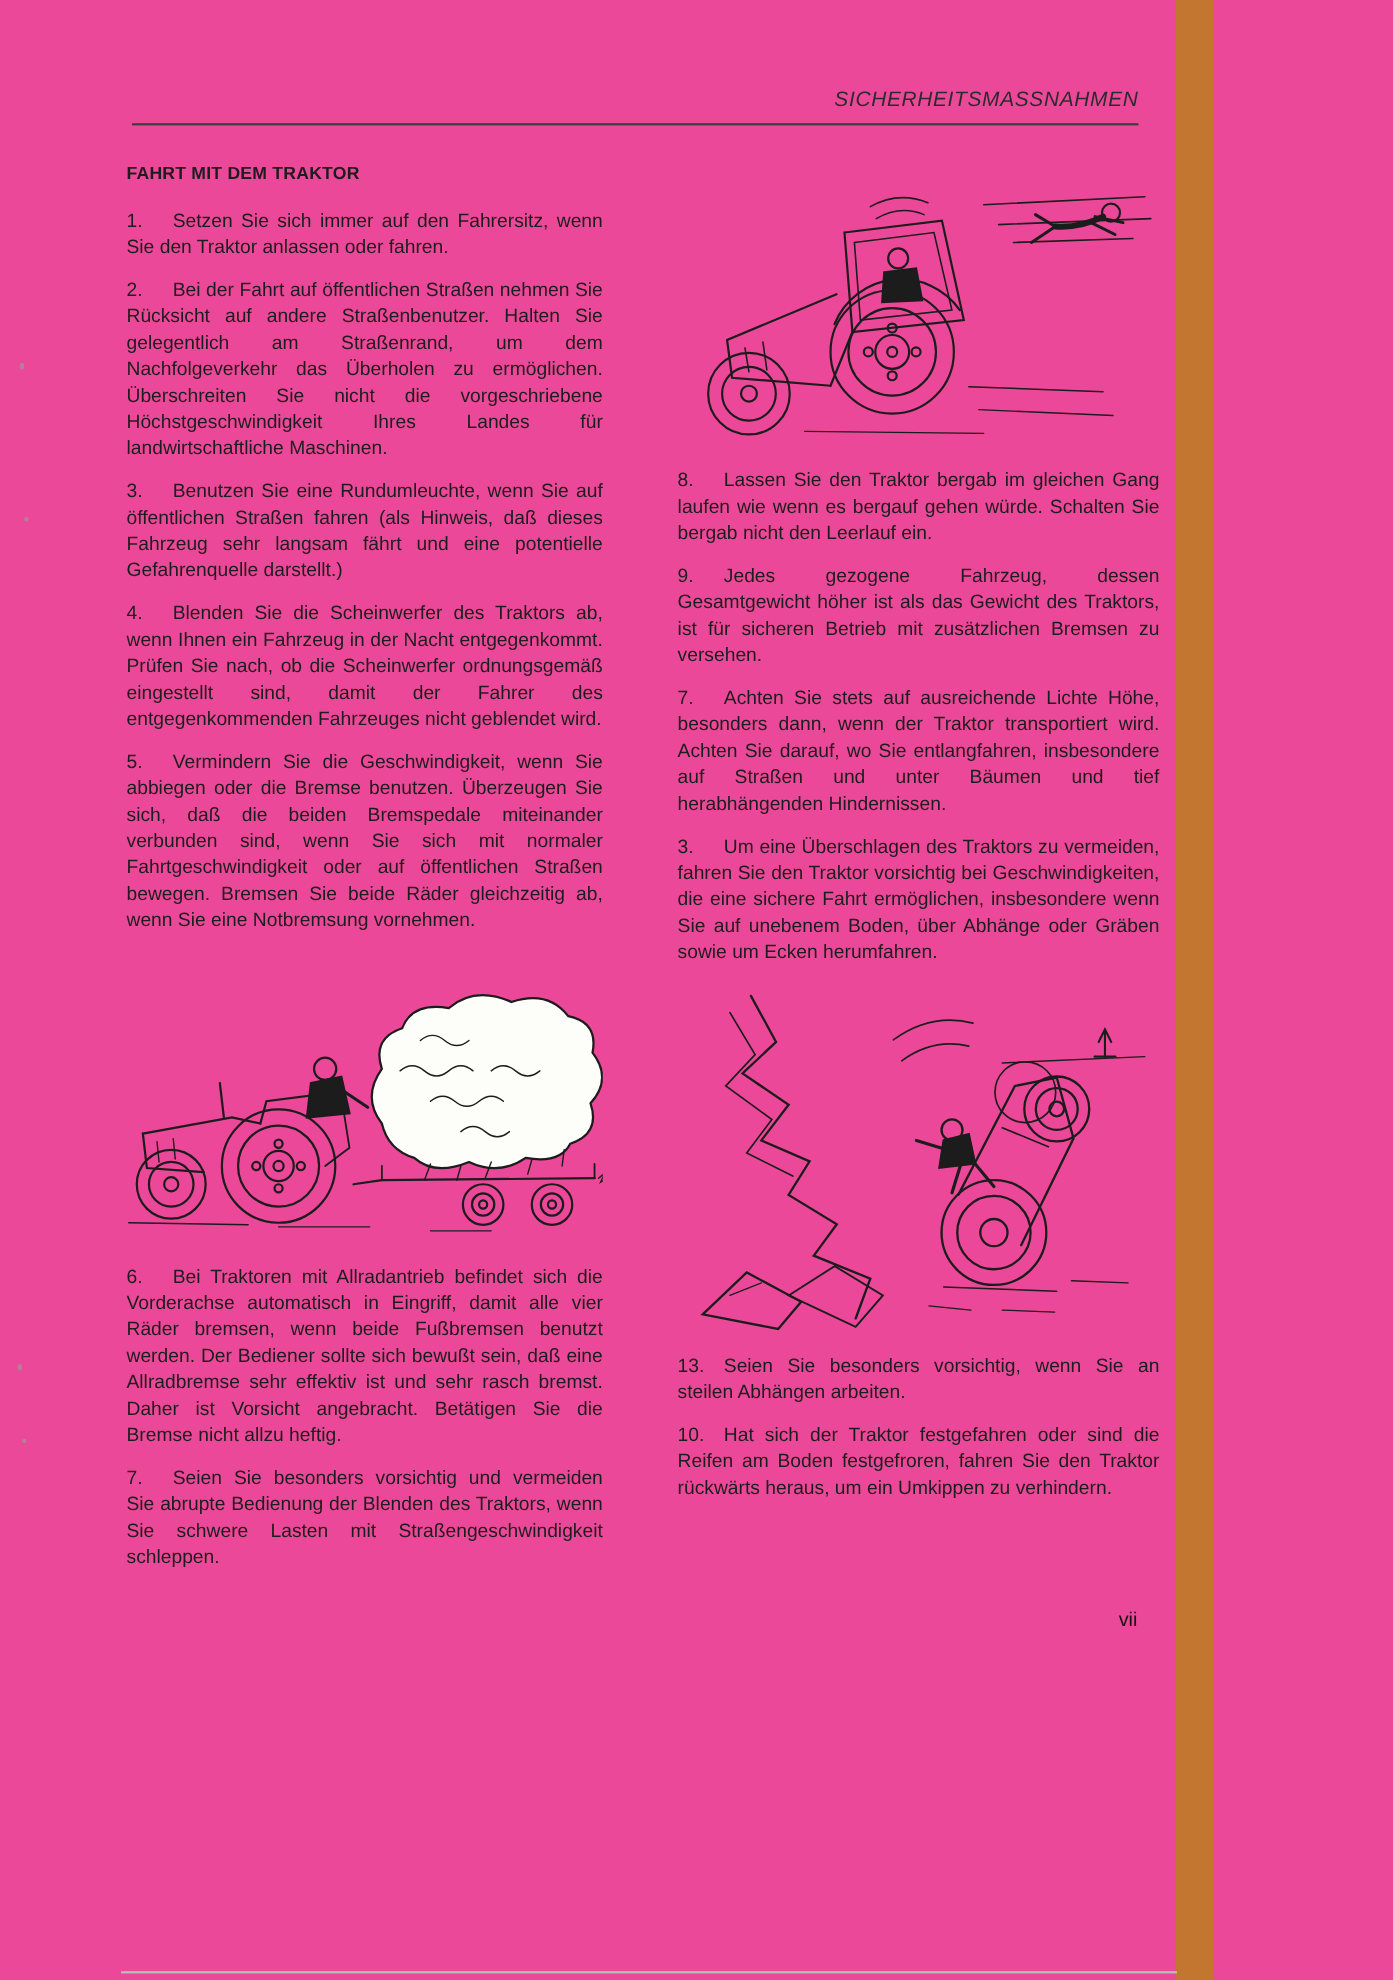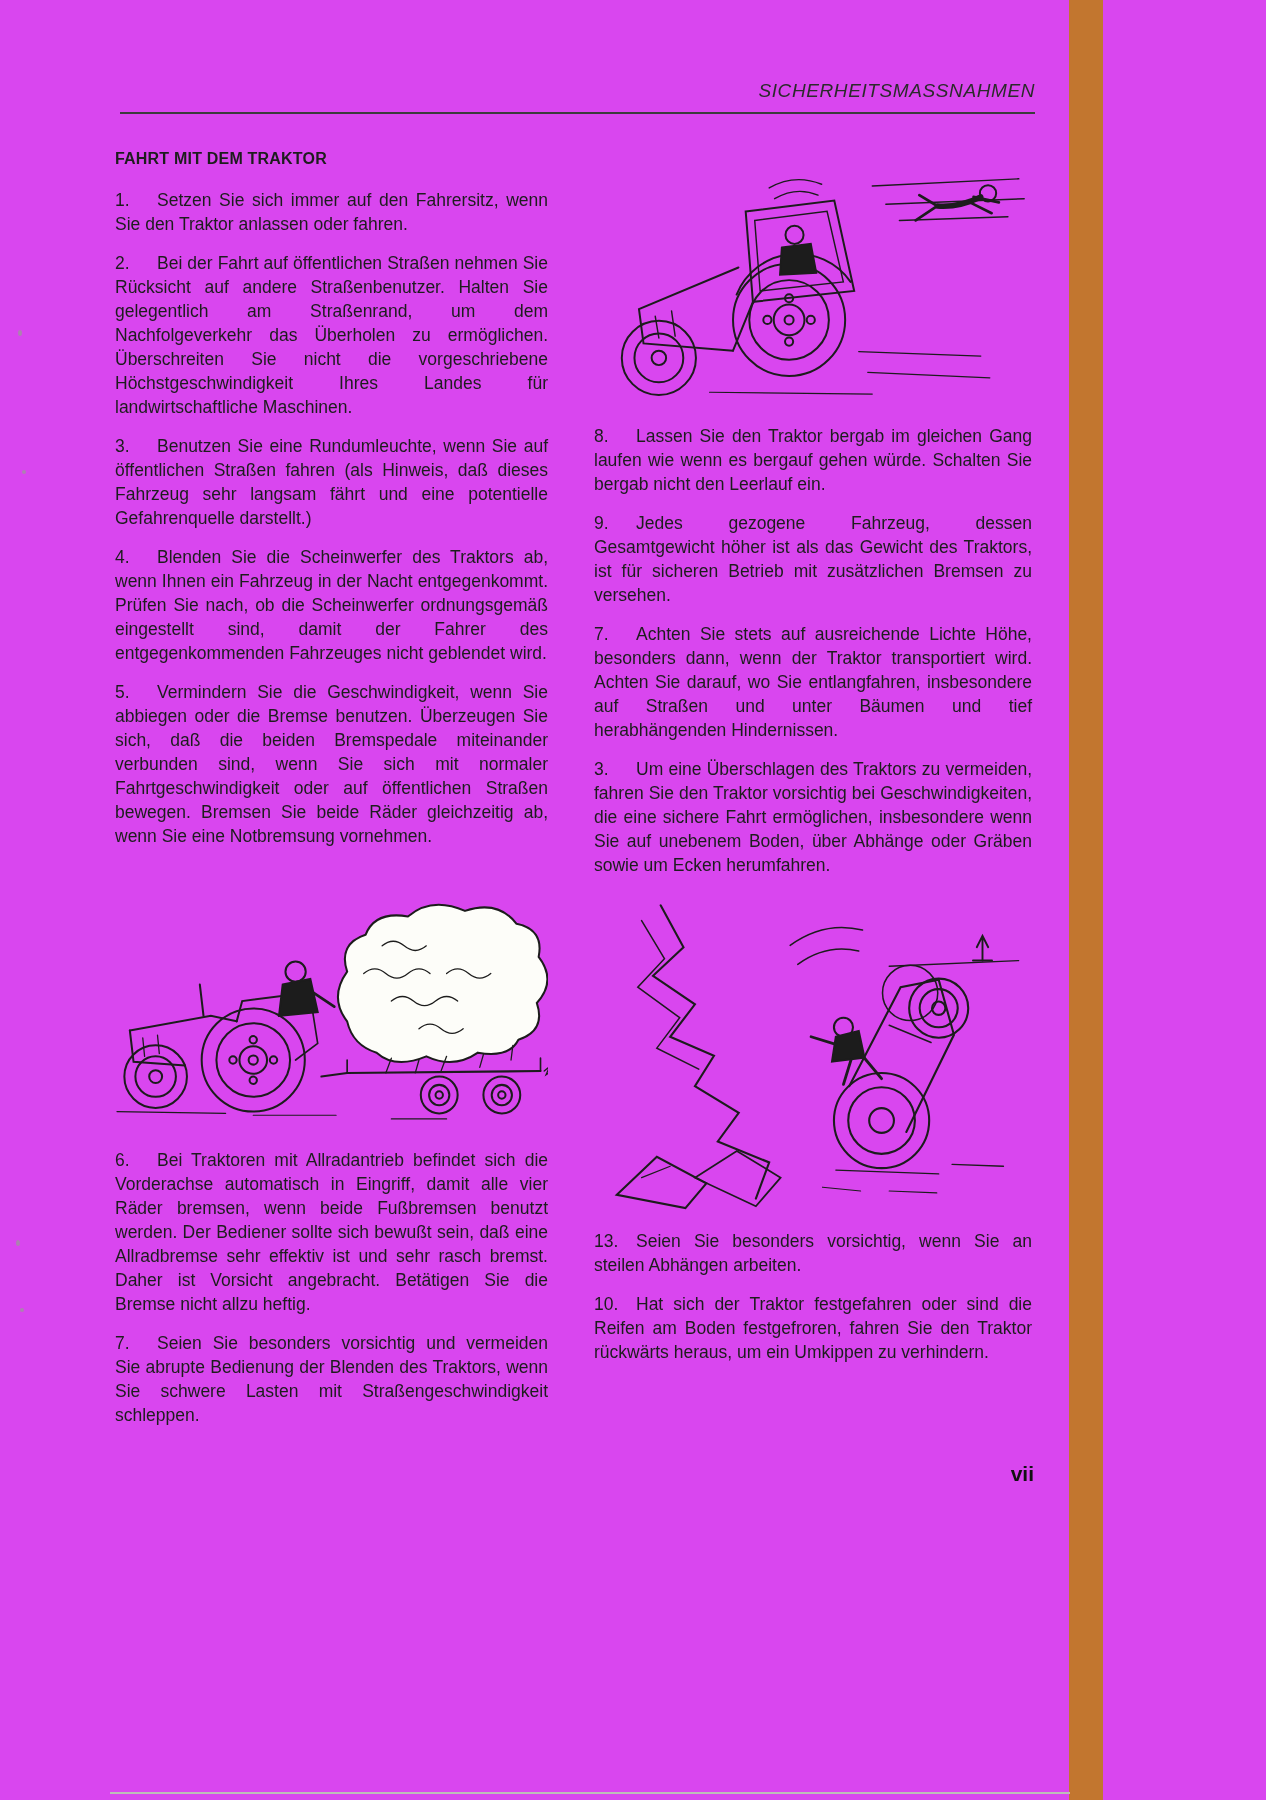--- a/index.html
+++ b/index.html
@@ -1,54 +1,54 @@
 <!DOCTYPE html>
 <html><head>
 <meta charset="utf-8">
 <title>Sicherheitsmassnahmen – vii</title>
 <style>
   html,body{margin:0;padding:0;background:#d8d8d4;}
   .page{
     position:relative;
     width:1266px;height:1800px;
     margin:0 auto;
-    background:#d946ef;
+    background:#ec4899;
     font-family:"Liberation Sans", sans-serif;
     color:#1d1d1d;
     overflow:hidden;
   }
   .edge-stripe{
     position:absolute;top:0;left:1069px;width:34px;height:1800px;
     background:#c2762f;
   }
   .running-header{
     position:absolute;top:80px;left:120px;width:915px;
     text-align:right;font-style:italic;font-size:19px;
     letter-spacing:0.6px;color:#2b2b2b;
   }
   .header-rule{
     position:absolute;top:112px;left:120px;width:915px;height:0;
     border-top:2px solid #3c3c3c;
   }
   .col-left{position:absolute;left:115px;top:150px;width:433px;}
-  .col-right{position:absolute;left:594px;top:166px;width:438px;}
+  .col-right{position:absolute;left:616px;top:166px;width:438px;}
   .section-title{
     font-weight:bold;font-size:16px;margin:0 0 20px 0;letter-spacing:0.2px;
   }
   .item{
     margin:0 0 15px 0;
     font-size:17.5px;line-height:24px;
     text-align:justify;
   }
   .item .num{display:inline-block;width:42px;}
   .figure{margin:8px 0 18px 0;text-align:center;}
   .figure svg{display:block;margin:0 auto;}
   .page-number{
     position:absolute;left:950px;top:1462px;width:84px;
-    text-align:right;font-weight:bold;font-size:21px;color:#111;
+    text-align:right;font-weight:normal;font-size:18px;color:#111;
   }
   .speck{position:absolute;width:4px;height:6px;background:#9a9a96;border-radius:50%;opacity:.7;}
   .speck.s1{left:18px;top:330px;}
   .speck.s2{left:22px;top:470px;height:4px;}
   .speck.s3{left:16px;top:1240px;}
   .speck.s4{left:20px;top:1308px;height:4px;}
   .scan-line{
     position:absolute;left:110px;top:1792px;width:960px;height:0;
     border-top:2px solid #bdbdb8;
   }

